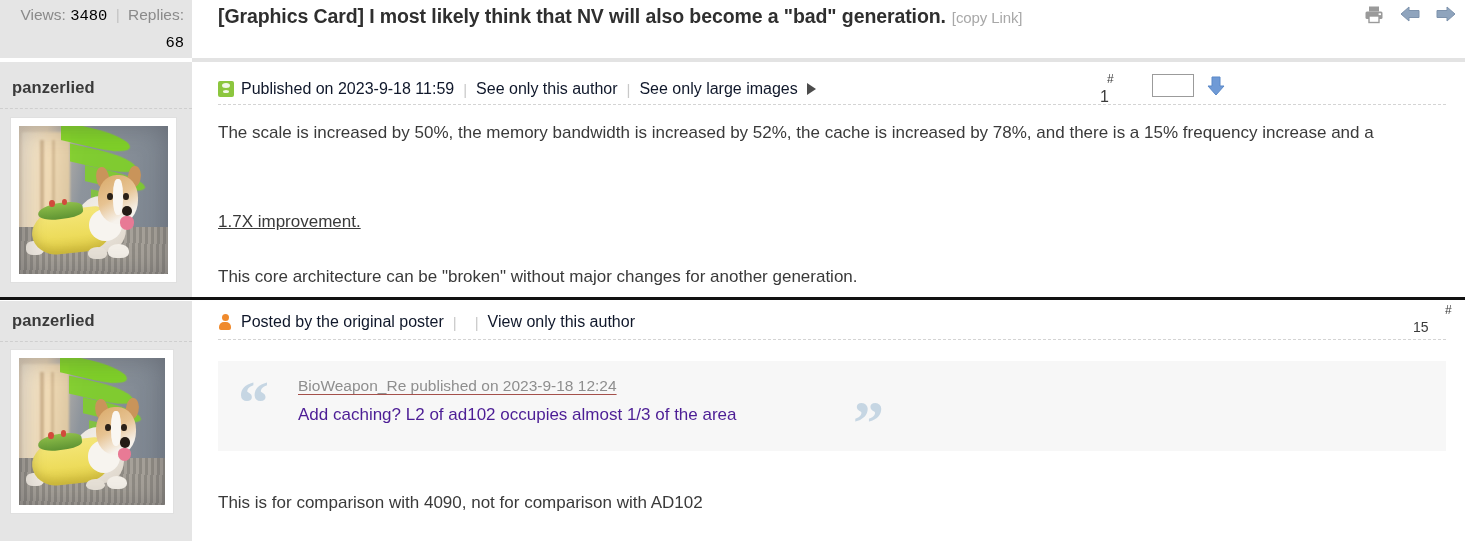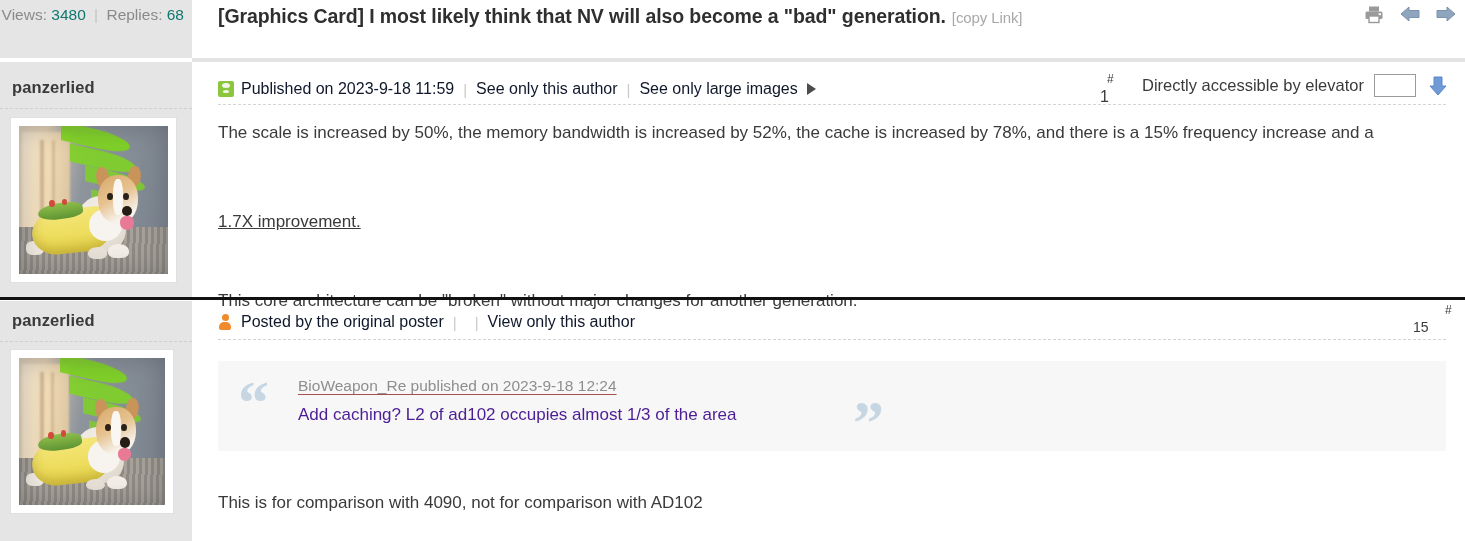--- a/index.html
+++ b/index.html
@@ -43,21 +43,21 @@
     position: absolute;
     left: 0; top: 0; width: 192px; height: 58px;
     background: #e5e5e5;
     color: #8a8a8a;
     font-size: 15.5px;
     line-height: 26px;
     text-align: right;
     padding: 2px 8px 0 0;
   }
   .stat-row .lbl { color: #8a8a8a; }
-  .stat-row .num { color: #0f766e; }
+  .stat-row .num { color: #000000; font-family: Liberation Mono, monospace; }
   .stat-row .bar { color: #c4c4c4; padding: 0 4px; }
 
   .side-sep {
     position: absolute;
     left: 0; width: 192px; height: 4px;
     background: #ffffff;
   }
 
   .uname {
     position: absolute;
@@ -416,34 +416,33 @@
     </div>
 
     <div class="floor" style="left:915px; top:72px;">
       <span class="hash">#</span>
     </div>
     <div class="floor" style="left:908px; top:88px;">
       <span>1</span>
     </div>
 
     <div class="elev" style="left:950px; top:74px;">
-      <span>Directly accessible by elevator</span>
       <input class="elev-box" type="text" placeholder="" style="">
       <span class="arrow-down">
         <svg width="20" height="22" viewBox="0 0 20 22">
           <path d="M6 2 L14 2 L14 11 L18 11 L10 20 L2 11 L6 11 Z" fill="#6f9ad6" stroke="#5b88c7" stroke-width="1"></path>
         </svg>
       </span>
     </div>
 
     <div class="dashed-rule" style="top:104px;"></div>
 
     <div class="body-text" style="top:119px;">The scale is increased by 50%, the memory bandwidth is increased by 52%, the cache is increased by 78%, and there is a 15% frequency increase and a</div>
     <div class="body-text" style="top:208px;text-decoration:underline;">1.7X improvement.</div>
-    <div class="body-text" style="top:263px;margin-top:24px;">This core architecture can be "broken" without major changes for another generation.</div>
+    <div class="body-text" style="top:263px;">This core architecture can be "broken" without major changes for another generation.</div>
 
     <div class="meta-row" style="top:304px;">
       <span class="meta-ico-orange"></span>
       <span class="lnk">Posted by the original poster</span>
       <span class="sep">|</span>
       <span class="sep">|</span>
       <span class="lnk">View only this author</span>
     </div>
 
     <div class="floor" style="left:1253px; top:303px;">

